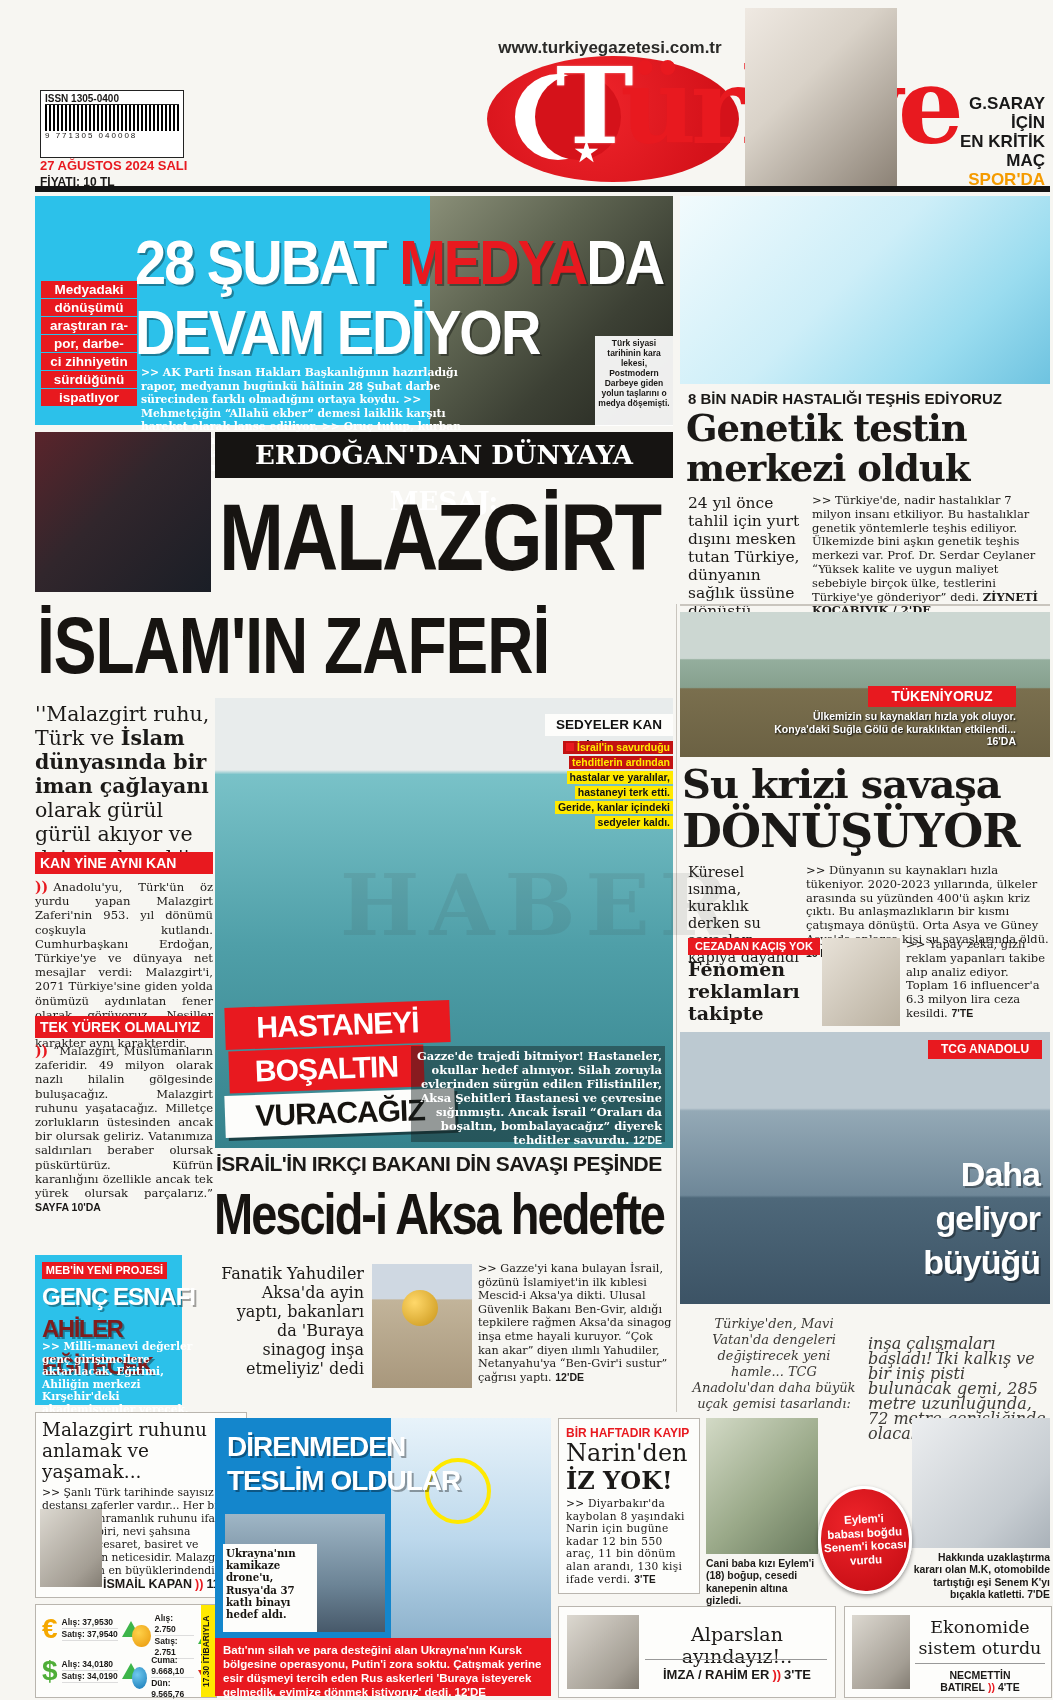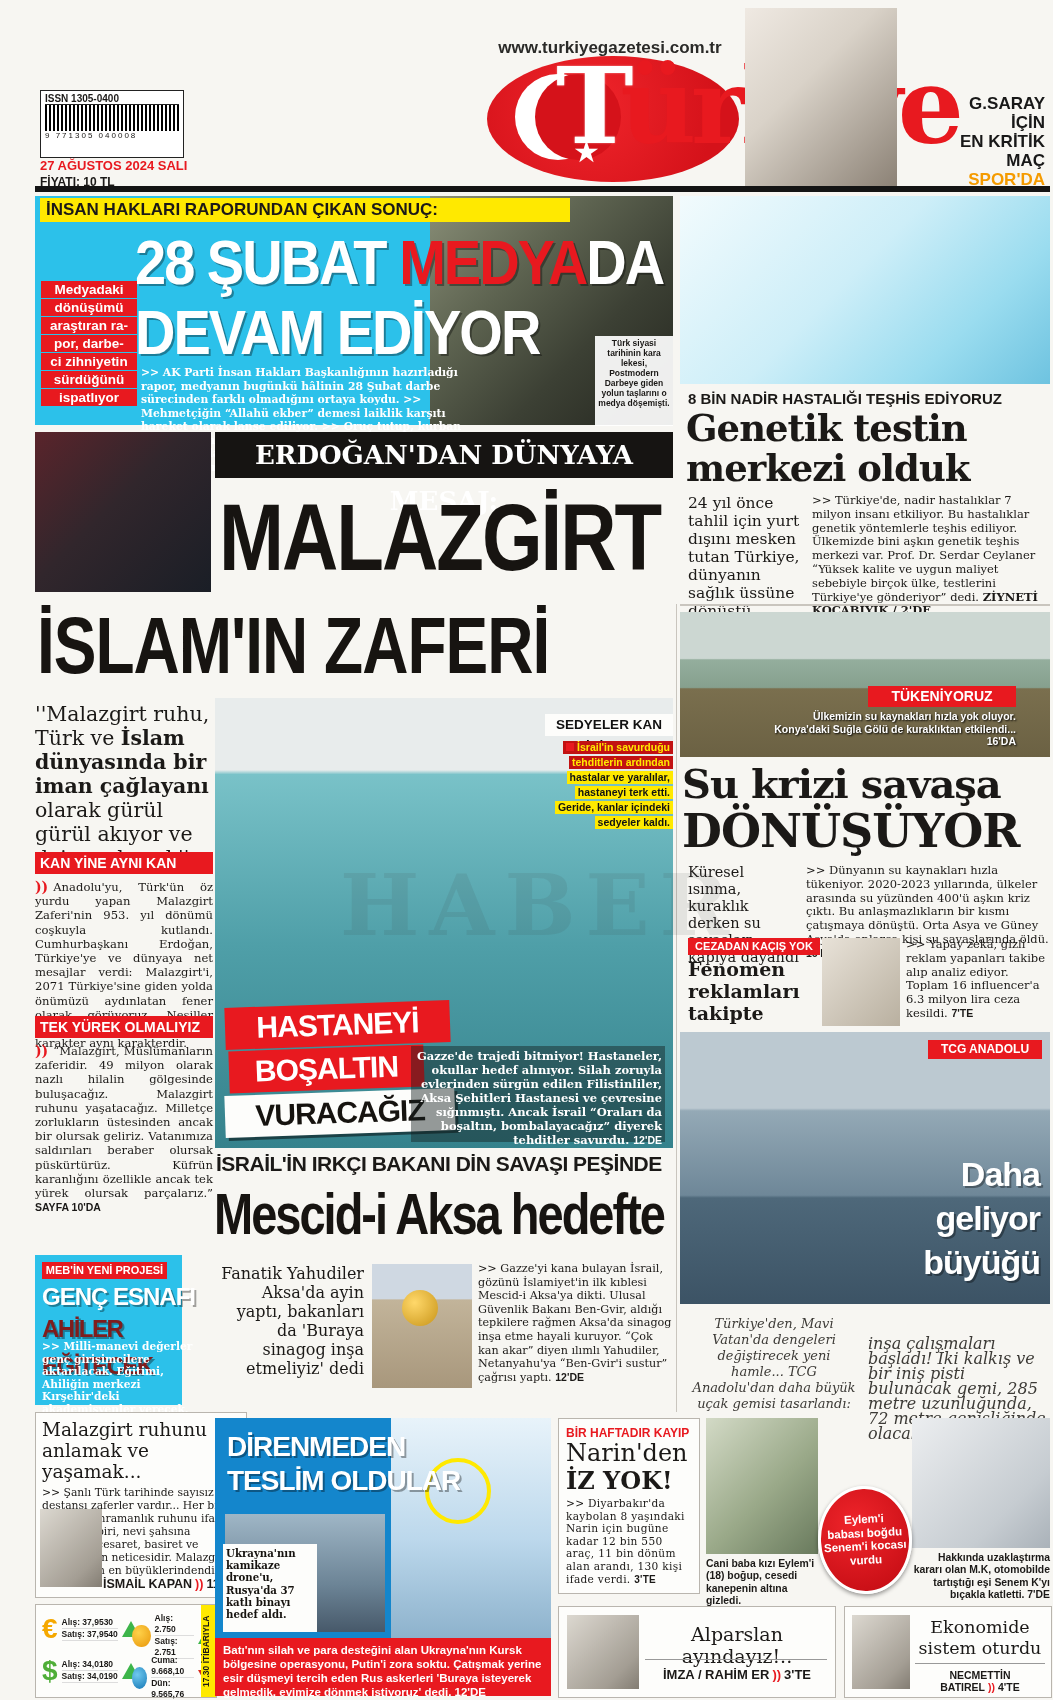--- a/index.html
+++ b/index.html
@@ -71,21 +71,20 @@
     <div>EN KRİTİK</div>
     <div>MAÇ</div>
     <div style="color:#f59b00;">SPOR'DA</div>
   </div>
 
   <div class="abs" style="left:35px;top:186px;width:1015px;height:6px;background:#141414;"></div>
 
   <div class="abs" style="left:35px;top:196px;width:638px;height:229px;background:#2cc1ea;">
     <div class="abs photo ph-tanks" style="left:395px;top:0;width:243px;height:229px;"></div>
     <div class="abs" style="left:560px;top:140px;width:74px;height:86px;background:rgba(255,255,255,.92);padding:2px;font-size:8.5px;font-weight:bold;line-height:10px;text-align:center;">Türk siyasi tarihinin kara lekesi, Postmodern Darbeye giden yolun taşlarını o medya döşemişti.</div>
-    <div class="abs b" style="left:5px;top:2px;width:524px;height:24px;background:#ffe900;font-size:17px;line-height:24px;padding-left:6px;">İNSAN HAKLARI RAPORUNDAN ÇIKAN SONUÇ:</div>
     <div class="abs cond outline-w" style="left:100px;top:26px;width:538px;font-size:56px;line-height:72px;letter-spacing:-2px;transform:scaleY(1.12);transform-origin:left top;color:#fff;">
       <span>28 ŞUBAT </span><span style="color:#e8191f;">MEDYA</span><span>DA</span>
     </div>
     <div class="abs cond outline-w" style="left:100px;top:96px;width:538px;font-size:56px;line-height:72px;letter-spacing:-2px;transform:scaleY(1.12);transform-origin:left top;color:#fff;">DEVAM EDİYOR</div>
     <div class="abs" style="left:6px;top:84px;width:96px;">
       <div class="red-label" style="font-size:13.5px;margin:1px 0;padding:1px 3px;">Medyadaki</div>
       <div class="red-label" style="font-size:13.5px;margin:1px 0;padding:1px 3px;">dönüşümü</div>
       <div class="red-label" style="font-size:13.5px;margin:1px 0;padding:1px 3px;">araştıran ra-</div>
       <div class="red-label" style="font-size:13.5px;margin:1px 0;padding:1px 3px;">por, darbe-</div>
       <div class="red-label" style="font-size:13.5px;margin:1px 0;padding:1px 3px;">ci zihniyetin</div>

